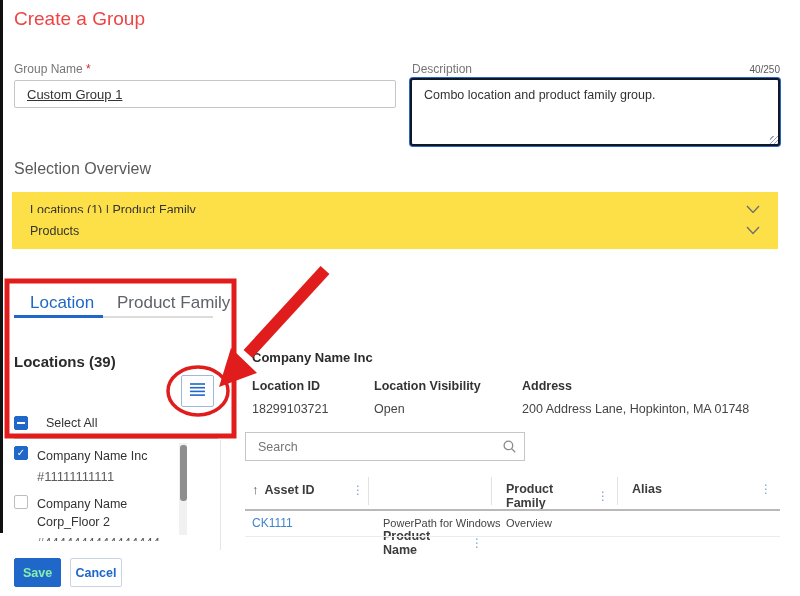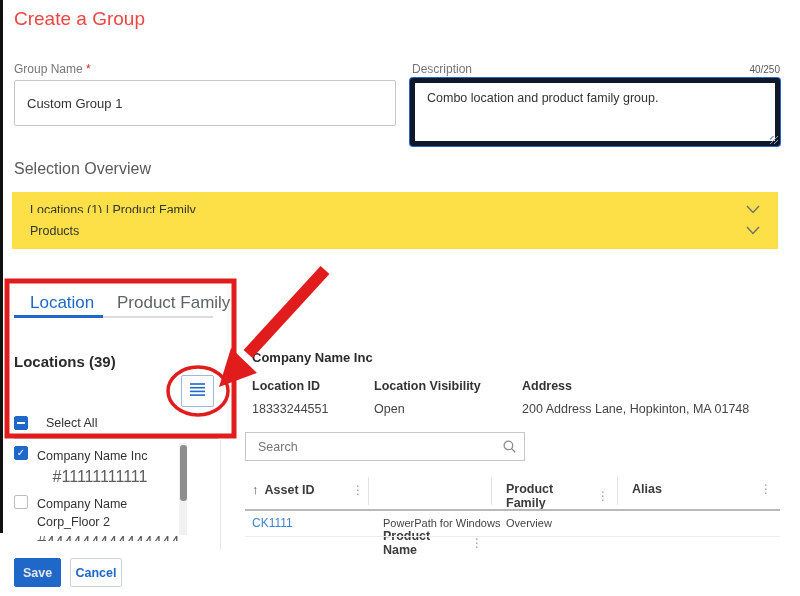--- a/index.html
+++ b/index.html
@@ -17,26 +17,26 @@
   
   .field-label{font-size:12px;color:#767676;}
   .req{color:#d02b2b;}
   .counter{font-size:10px;color:#5a5a5a;}
 
   .text-input{
     box-sizing:border-box;border:1px solid #c6c6c6;background:#fff;border-radius:2px;
     font-family:inherit;font-size:13px;color:#333;padding:0 12px;outline:none;
   }
   .gn-label{left:14px;top:62px;}
-  .gn-input{left:14px;top:80px;width:382px;height:46px;}
+  .gn-input{left:14px;top:80px;width:382px;height:28px;text-decoration:underline;}
   .desc-label{left:412px;top:62px;}
   .desc-counter{left:690px;top:64px;width:90px;text-align:right;}
   .desc-area{
     left:410px;top:78px;width:370px;height:68px;box-sizing:border-box;resize:none;
-    border:5px solid #0f172a;box-shadow:0 0 0 1px #2a66c8;border-radius:3px;
+    border:2px solid #0f172a;box-shadow:0 0 0 1px #2a66c8;border-radius:3px;
     font-family:inherit;font-size:12.5px;color:#333;padding:8px 12px;outline:none;background:#fff;
   }
   .resize-grip{
     left:770px;top:136px;width:8px;height:8px;pointer-events:none;
     background:repeating-linear-gradient(135deg,transparent 0 2px,#9aa6c0 2px 3px);
   }
 
   
   .section-title{left:14px;top:160px;font-size:16px;font-weight:400;color:#5a5a5a;}
   .accordion{
@@ -74,21 +74,21 @@
   .cb-ind{background:#1f67c9;border:1px solid #1f67c9;}
   .cb-ind::after{content:"";width:8px;height:2px;background:#fff;display:block;}
   .cb-off{background:#fff;border:1px solid #bdbdbd;}
 
   .select-all{left:14px;top:416px;display:flex;align-items:center;gap:18px;font-size:12.5px;color:#333;}
   .sa-divider{left:14px;top:438px;width:204px;height:1px;background:#cfcfcf;}
 
   .loc-list{left:14px;top:441px;width:165px;height:100px;overflow:hidden;}
   .loc-item{position:absolute;left:0;display:flex;gap:9px;}
   .loc-item .txt{font-size:12.5px;color:#333;line-height:18px;width:130px;}
-  .loc-item .sub{font-size:16px;color:#5c5c5c;line-height:16px;margin-top:4px;text-align:right;}
+  .loc-item .sub{font-size:13px;color:#5c5c5c;line-height:16px;margin-top:4px;}
   .item1{top:5px;} .item2{top:54px;}
 
   .scroll-track{left:179px;top:443px;width:8px;height:92px;background:#f1f1f1;}
   .scroll-thumb{left:180px;top:445px;width:7px;height:56px;background:#8e8e8e;border-radius:3px;}
   .panel-right-border{left:220px;top:440px;width:1px;height:110px;background:#e6e6e6;}
 
   
   .company-name{left:252px;top:350px;font-size:13px;font-weight:700;color:#2b2b2b;}
   .d-label{font-size:12.5px;font-weight:700;color:#333;top:379px;}
   .d-value{font-size:12.5px;color:#444;top:402px;}
@@ -106,21 +106,21 @@
   .th .kebab{margin-left:auto;}
   .sep1{left:368px;} .sep2{left:491px;} .sep3{left:617px;}
   .row-link{left:252px;top:516px;font-size:12px;color:#4183cf;cursor:pointer;}
   .row-cell{top:517px;font-size:11px;color:#444;}
   .rc2{left:383px;} .rc3{left:506px;}
   .row-border{left:245px;top:536px;width:535px;height:1px;background:#ececec;}
 
   
   .btn{box-sizing:border-box;height:29px;border-radius:2px;font-family:inherit;font-size:12.5px;
     display:flex;align-items:center;justify-content:center;cursor:pointer;}
-  .btn-save{left:14px;top:558px;width:47px;background:#1f67c9;border:1px solid #1f67c9;color:#e5e5e5;font-weight:700;}
+  .btn-save{left:14px;top:558px;width:47px;background:#1f67c9;border:1px solid #1f67c9;color:#86efac;font-weight:700;}
   .btn-cancel{left:70px;top:558px;width:52px;background:#fff;border:1px solid #c9d3e2;color:#1f67c9;font-weight:700;}
 
   .overlay{left:0;top:0;width:800px;height:596px;pointer-events:none;}
 </style>
 </head>
 <body>
 
 <div class="canvas">
 
   <div class="abs edge-line"></div>
@@ -201,21 +201,21 @@
   </div>
   <div class="abs scroll-track"></div>
   <div class="abs scroll-thumb"></div>
   <div class="abs panel-right-border"></div>
 
   <div class="abs company-name">Company Name Inc</div>
 
   <div class="abs d-label dcol1">Location ID</div>
   <div class="abs d-label dcol2">Location Visibility</div>
   <div class="abs d-label dcol3">Address</div>
-  <div class="abs d-value dcol1">18333244551</div>
+  <div class="abs d-value dcol1">18299103721</div>
   <div class="abs d-value dcol2">Open</div>
   <div class="abs d-value dcol3">200 Address Lane, Hopkinton, MA 01748</div>
 
   <div class="abs search-box asset-search">
     <input placeholder="Search" style="">
     <span class="mag">
       <svg width="13" height="13" viewBox="0 0 13 13">
           <circle cx="5.4" cy="5.4" r="4.3" fill="none" stroke="#8a8a8a" stroke-width="1.3"></circle>
           <line x1="8.6" y1="8.6" x2="12.2" y2="12.2" stroke="#8a8a8a" stroke-width="1.3"></line>
         </svg>

